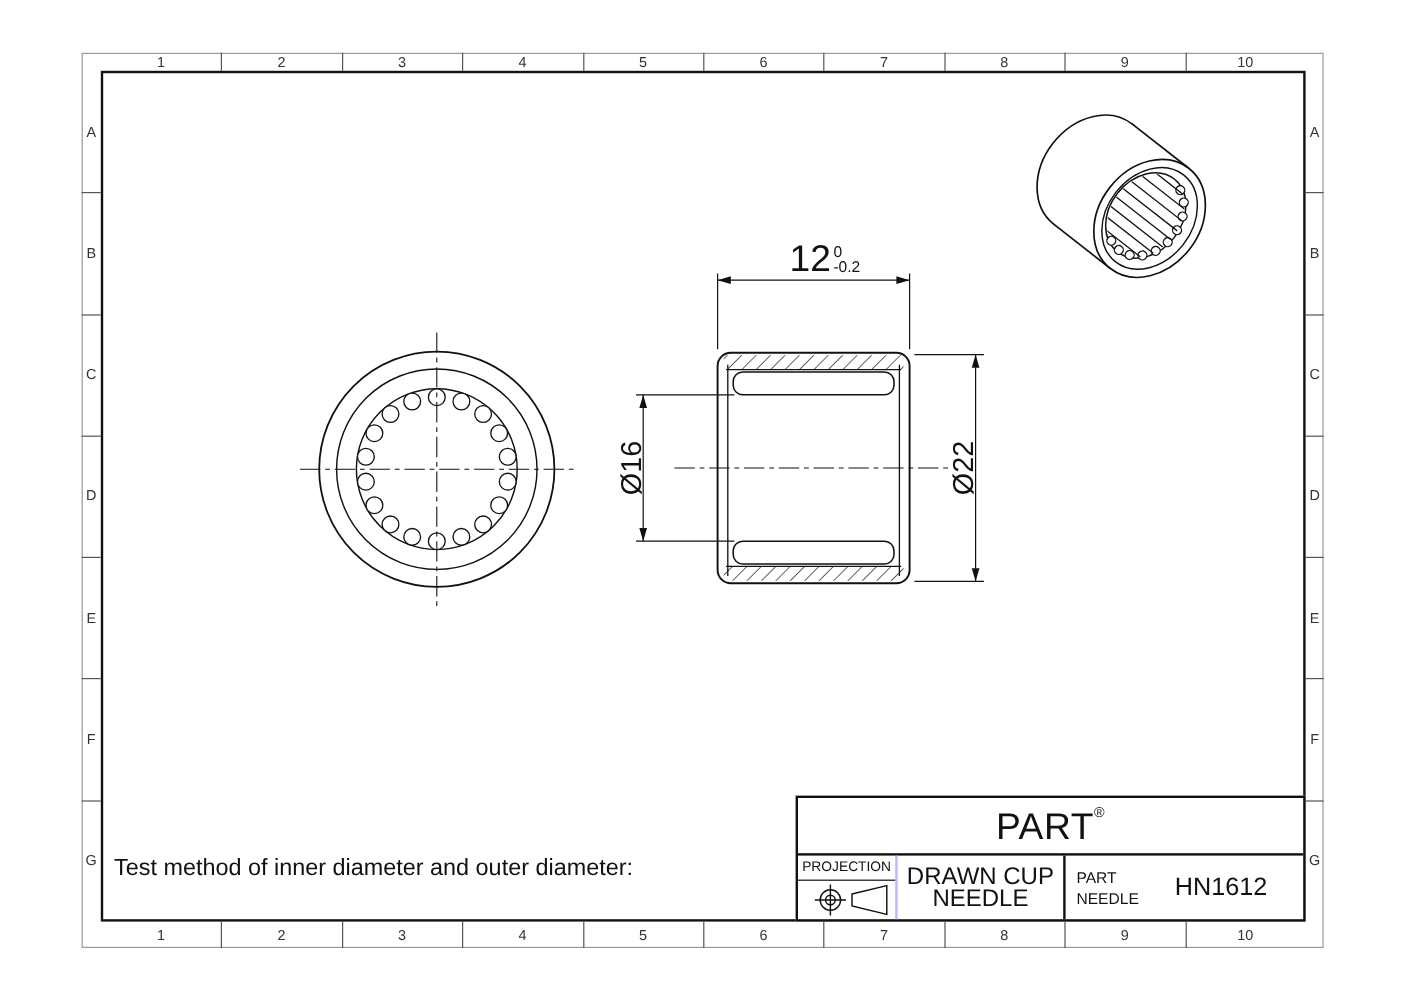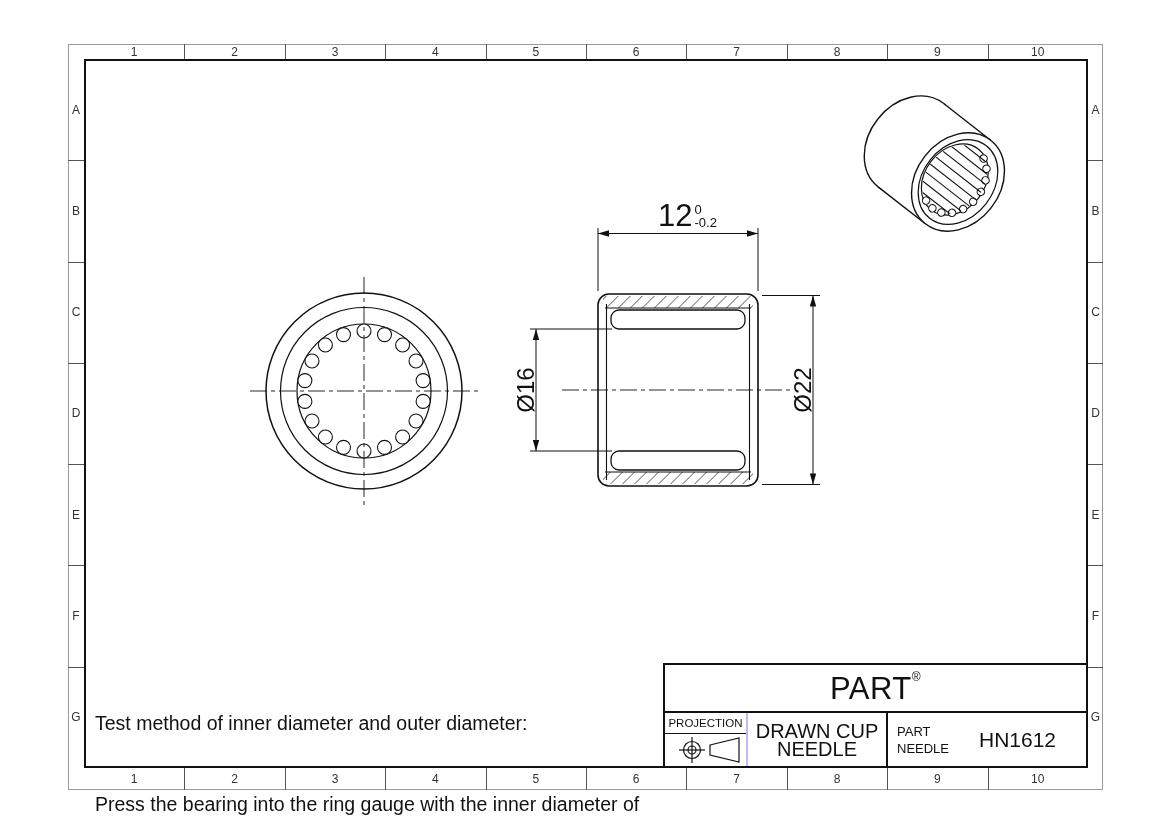--- a/index.html
+++ b/index.html
@@ -223,21 +223,20 @@
 <div class="abs" id="dim-length">
   <span class="val">12</span>
   <span class="tol">
     <span>0</span>
     <span>-0.2</span>
   </span>
 </div>
 
 <div class="abs" id="notes">
   <div>Test method of inner diameter and outer diameter:</div>
-  <div>Press the bearing into the ring gauge with the inner diameter of</div>
   
 </div>
 
 <div class="abs" id="title-block">
   <div id="tb-top">
     <div class="brand"><span>PART</span><sup>®</sup></div>
   </div>
   <div id="tb-bottom">
     <div id="tb-proj">
       <div class="plabel">PROJECTION</div>

